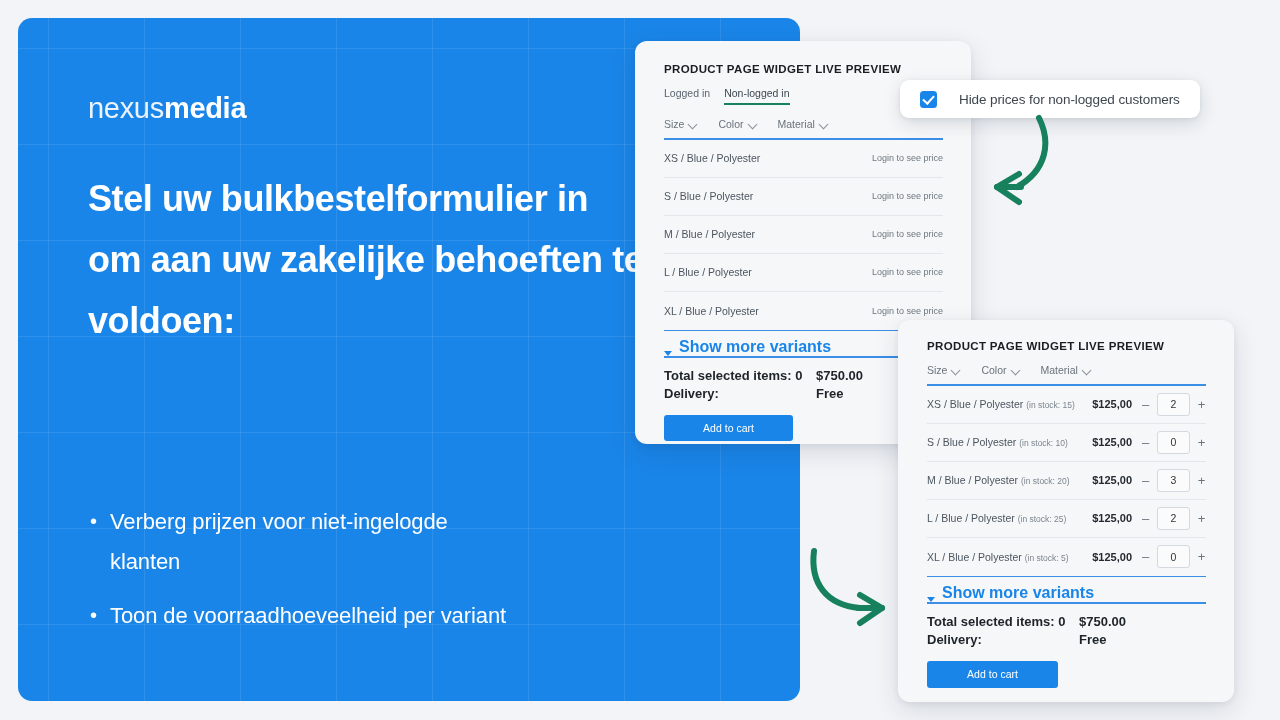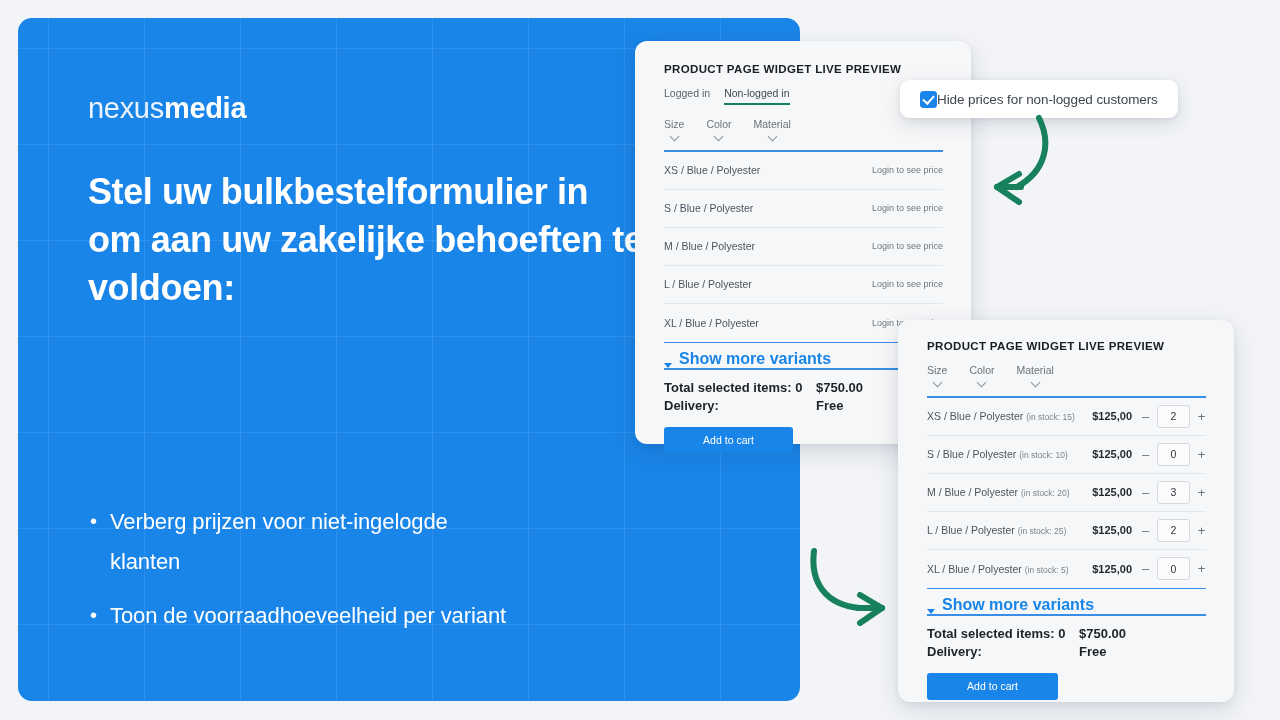--- a/index.html
+++ b/index.html
@@ -53,21 +53,21 @@
   }
   .brand .b-light { font-weight: 300; color: #eaf3fe; }
   .brand .b-bold  { font-weight: 700; color: #ffffff; }
 
   .hero-title {
     position: absolute;
     left: 70px;
     top: 150px;
     width: 560px;
     font-size: 36px;
-    line-height: 48px;
+    line-height: 61px;
     font-weight: 700;
     color: #ffffff;
     letter-spacing: -0.4px;
   }
 
   .hero-list {
     position: absolute;
     left: 70px;
     top: 484px;
     width: 430px;
@@ -124,24 +124,23 @@
   .w-tab.active {
     color: #3d4852;
     border-bottom: 2px solid #17805c;
   }
 
   .w-filters { display: flex; gap: 22px; padding-bottom: 8px; }
   .w-filter {
     font-size: 10.5px;
     color: #69737d;
     display: flex;
-    align-items: center;
+    align-items: flex-end;
     gap: 5px;
     white-space: nowrap;
-    flex-direction: column;
   }
   .caret {
     display: inline-block;
     width: 7px; height: 7px;
     border-right: 1.3px solid #8b949d;
     border-bottom: 1.3px solid #8b949d;
     transform: translateY(-2px) rotate(45deg);
   }
   .rule-blue { height: 1.6px; background: #3a8ee6; width: 100%; }
 
@@ -243,21 +242,21 @@
   #widget-2 .add-cart { width: 131px; height: 27px; }
 
   
   .callout {
     position: absolute;
     background: #ffffff;
     border-radius: 9px;
     box-shadow: 0 6px 18px rgba(22,40,70,0.14), 0 1px 4px rgba(22,40,70,0.08);
     display: flex;
     align-items: center;
-    gap: 0;
+    gap: 22px;
     padding: 0 20px;
     height: 38px;
     white-space: nowrap;
   }
   #callout-1 { left: 900px; top: 80px; }
   #callout-2 { left: 636px; top: 498px; }
 
   .chk {
     width: 17px; height: 17px;
     border-radius: 3.5px;

